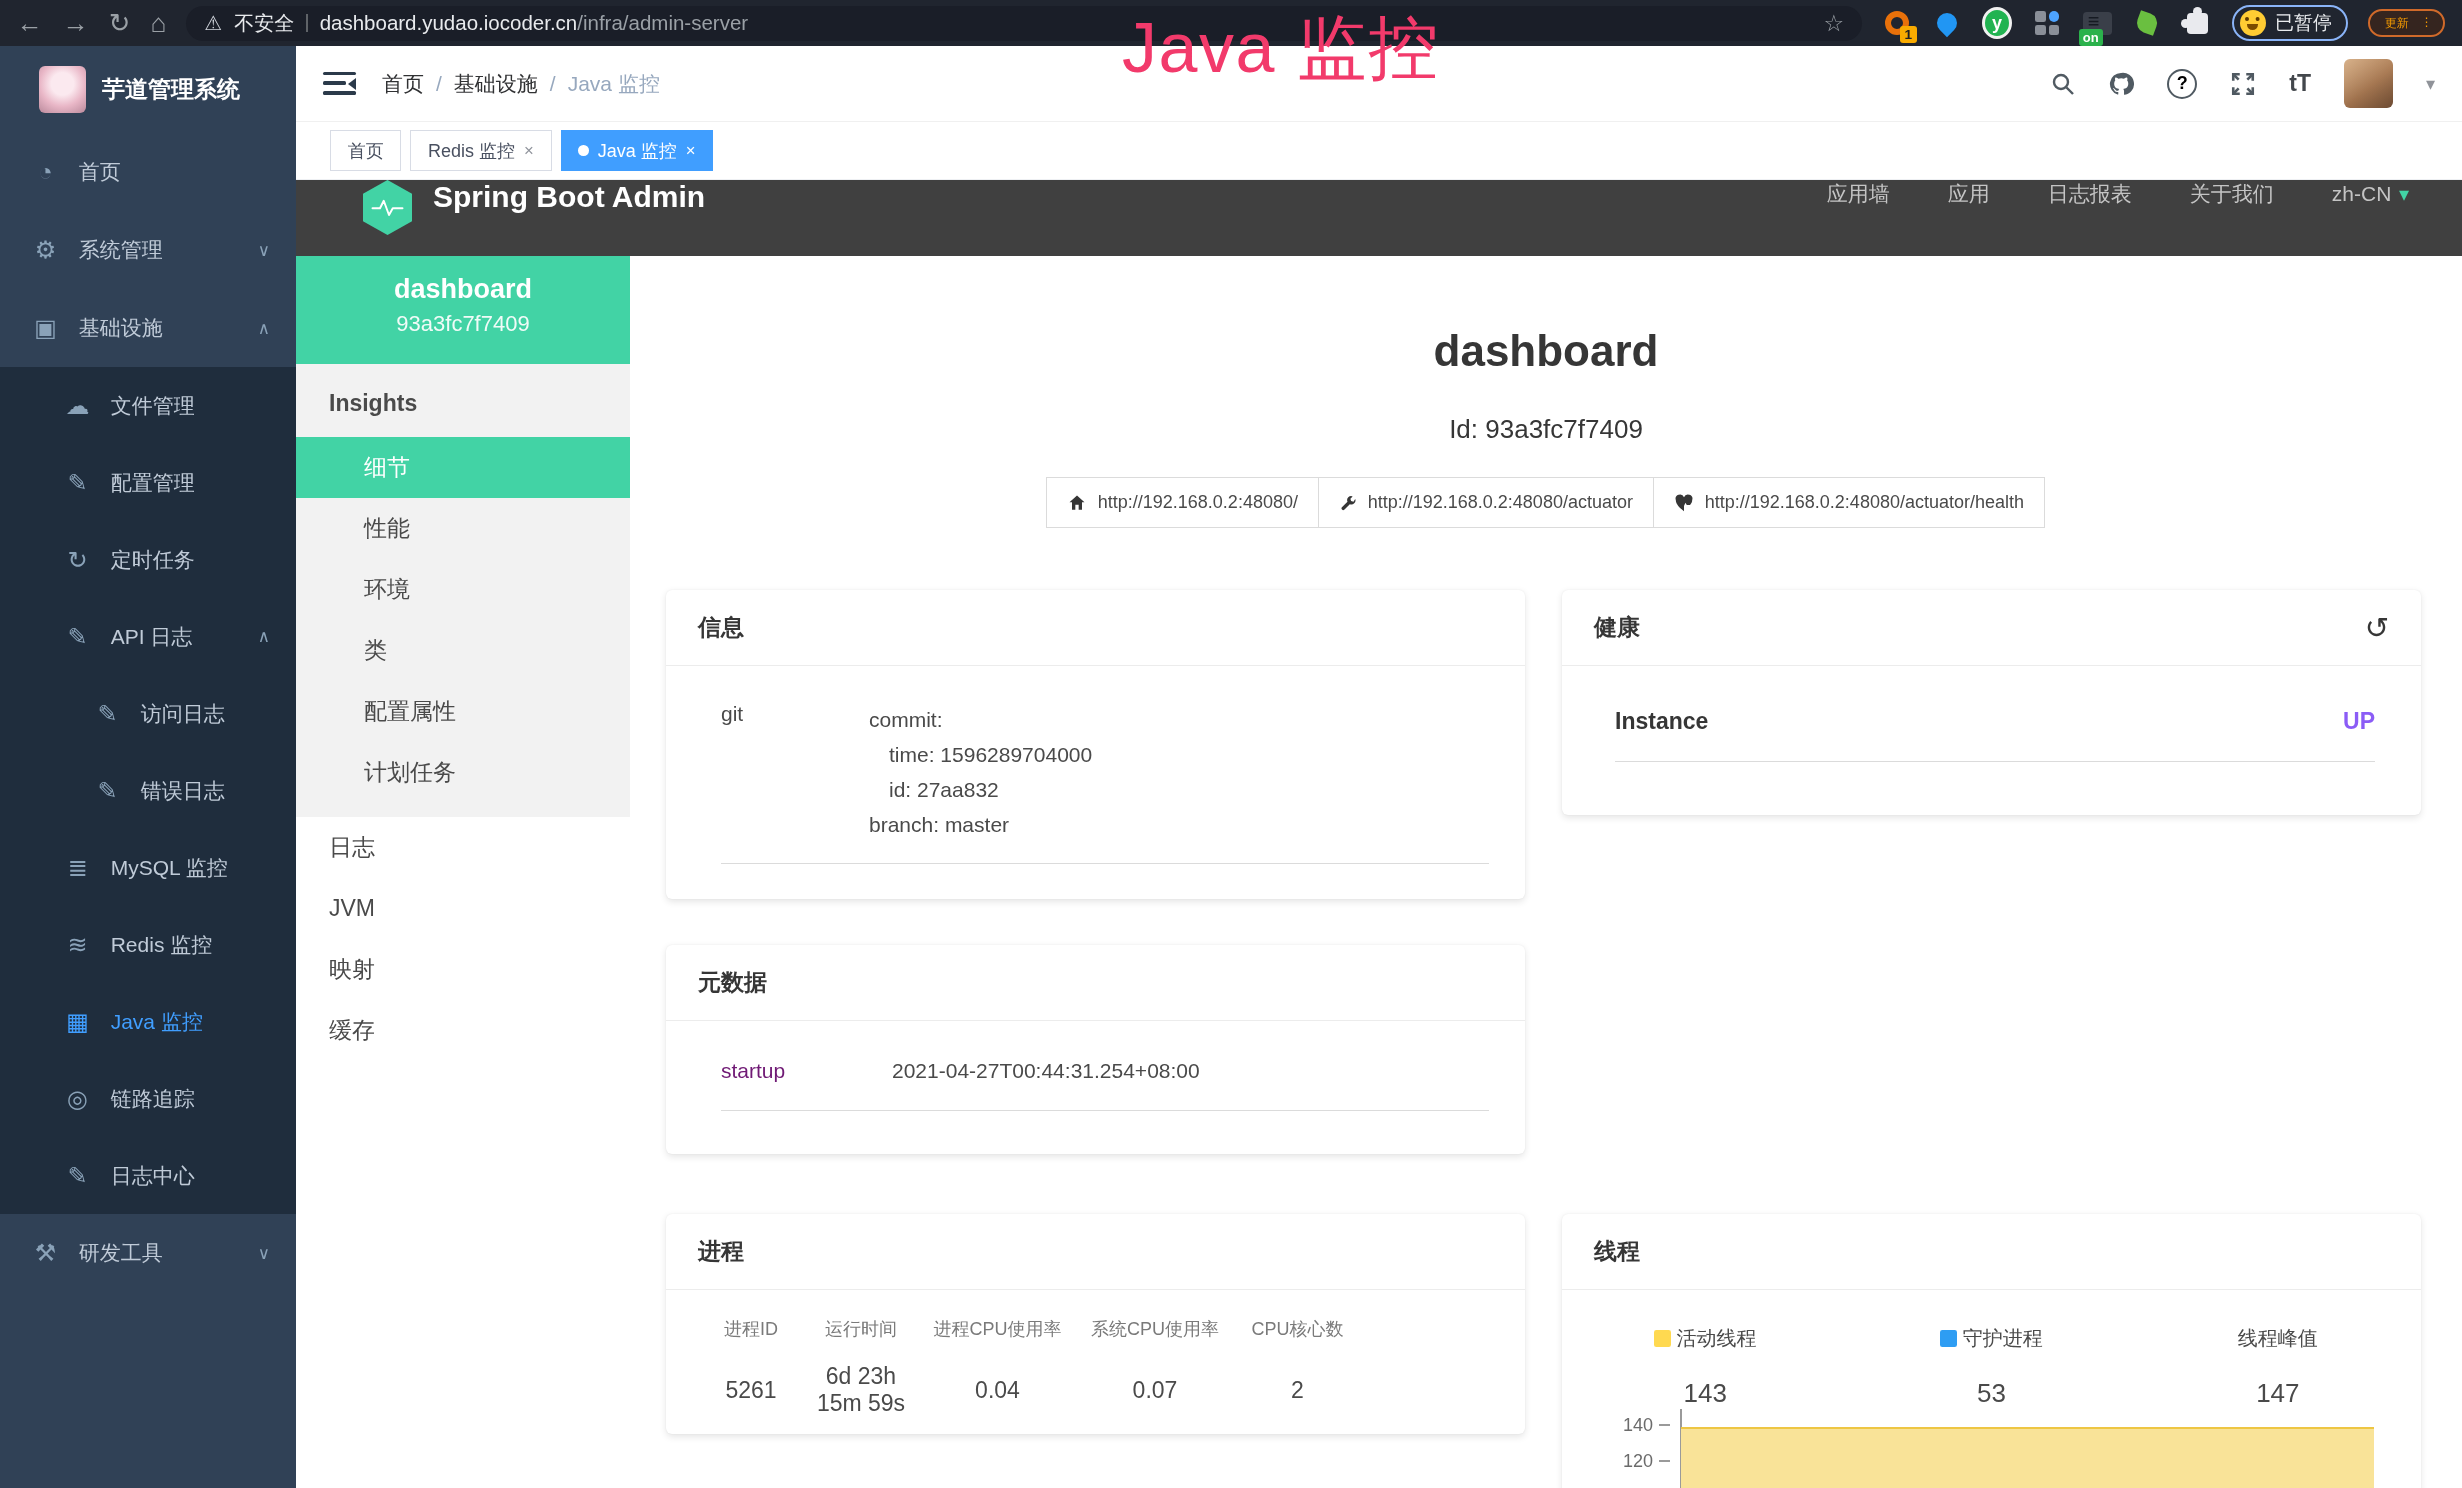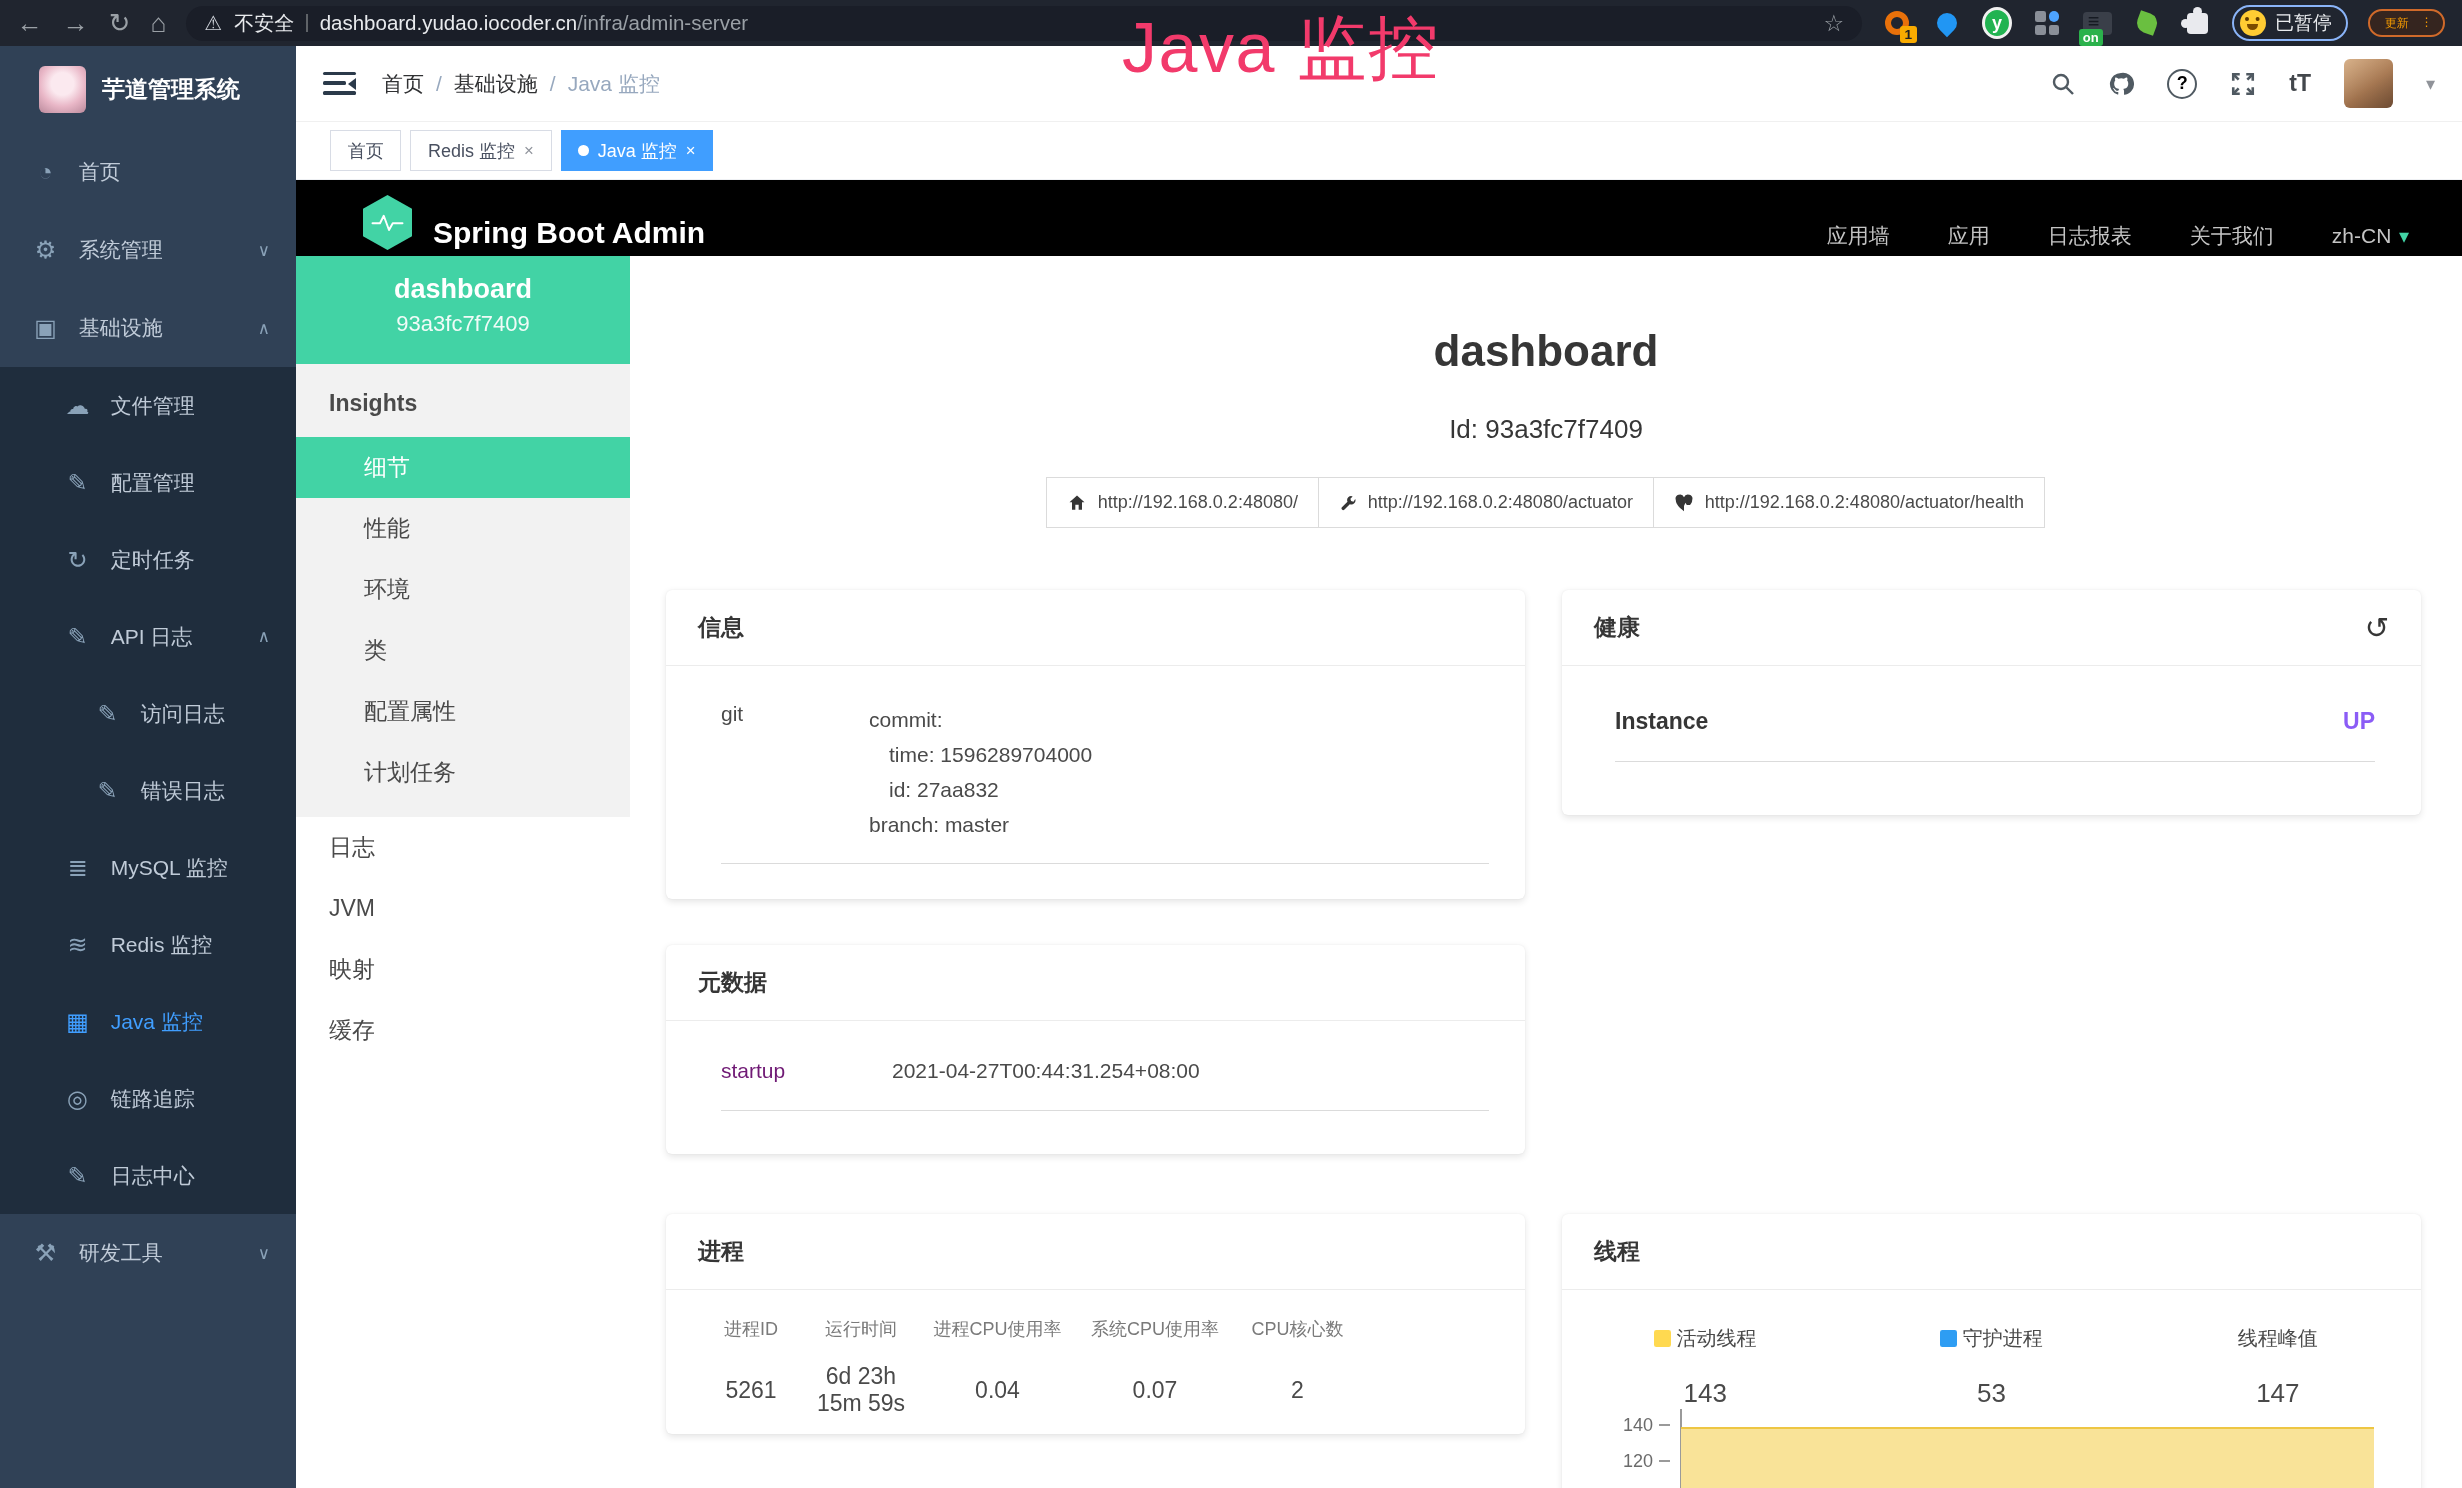--- a/index.html
+++ b/index.html
@@ -77,21 +77,21 @@
   .avatar{width:49px;height:49px;border-radius:6px;background:linear-gradient(140deg,#d7b18a 0%,#a8795299 55%,#6e4c33 100%),linear-gradient(#b98a63,#8a5f3f);flex:none;}
   .caret{color:#909399;font-size:18px;}
 
   .tabbar{height:58px;background:#fff;display:flex;align-items:center;padding-left:34px;gap:9px;border-bottom:0.8px solid #eef0f3;box-sizing:border-box;}
   .tab{height:41px;padding:0 16.7px;border:0.8px solid #d8dce5;background:#fff;color:#495060;font-size:18px;display:flex;align-items:center;gap:9px;cursor:pointer;box-sizing:border-box;}
   .tab .x{font-size:16.7px;color:#90949c;}
   .tab.active{background:#409eff;border-color:#409eff;color:#fff;}
   .tab.active .x{color:#fff;}
   .tab .dot{width:10.6px;height:10.6px;border-radius:50%;background:#fff;}
 
-  .sba-bar{height:76px;background:#000000;display:flex;align-items:flex-end;padding:0 53px 6px 67px;box-sizing:border-box;}
+  .sba-bar{height:76px;background:#404040;display:flex;align-items:flex-start;padding:0 53px 6px 67px;box-sizing:border-box;}
   .hexagon{width:49px;height:55px;background:#42d3a5;clip-path:polygon(50% 0,100% 25%,100% 75%,50% 100%,0 75%,0 25%);display:flex;align-items:center;justify-content:center;flex:none;}
   .sba-title{color:#fff;font-size:30px;font-weight:600;margin-left:21px;white-space:nowrap;}
   .sba-nav{margin-left:auto;display:flex;align-items:center;gap:58px;}
   .sba-link{color:#c4c4c4;font-size:21px;white-space:nowrap;cursor:pointer;}
   .sba-locale{color:#c4c4c4;font-size:21px;display:flex;align-items:center;gap:7.6px;cursor:pointer;}
   .sba-locale .c{color:#42d3a5;font-size:20px;}
 
   .body-row{position:absolute;left:0;top:210px;right:0;bottom:0;display:flex;}
   .inst-sidebar{width:334px;flex:none;background:#fff;}
   .inst-head{height:108px;background:#42d3a5;color:#fff;text-align:center;padding-top:18px;box-sizing:border-box;}

